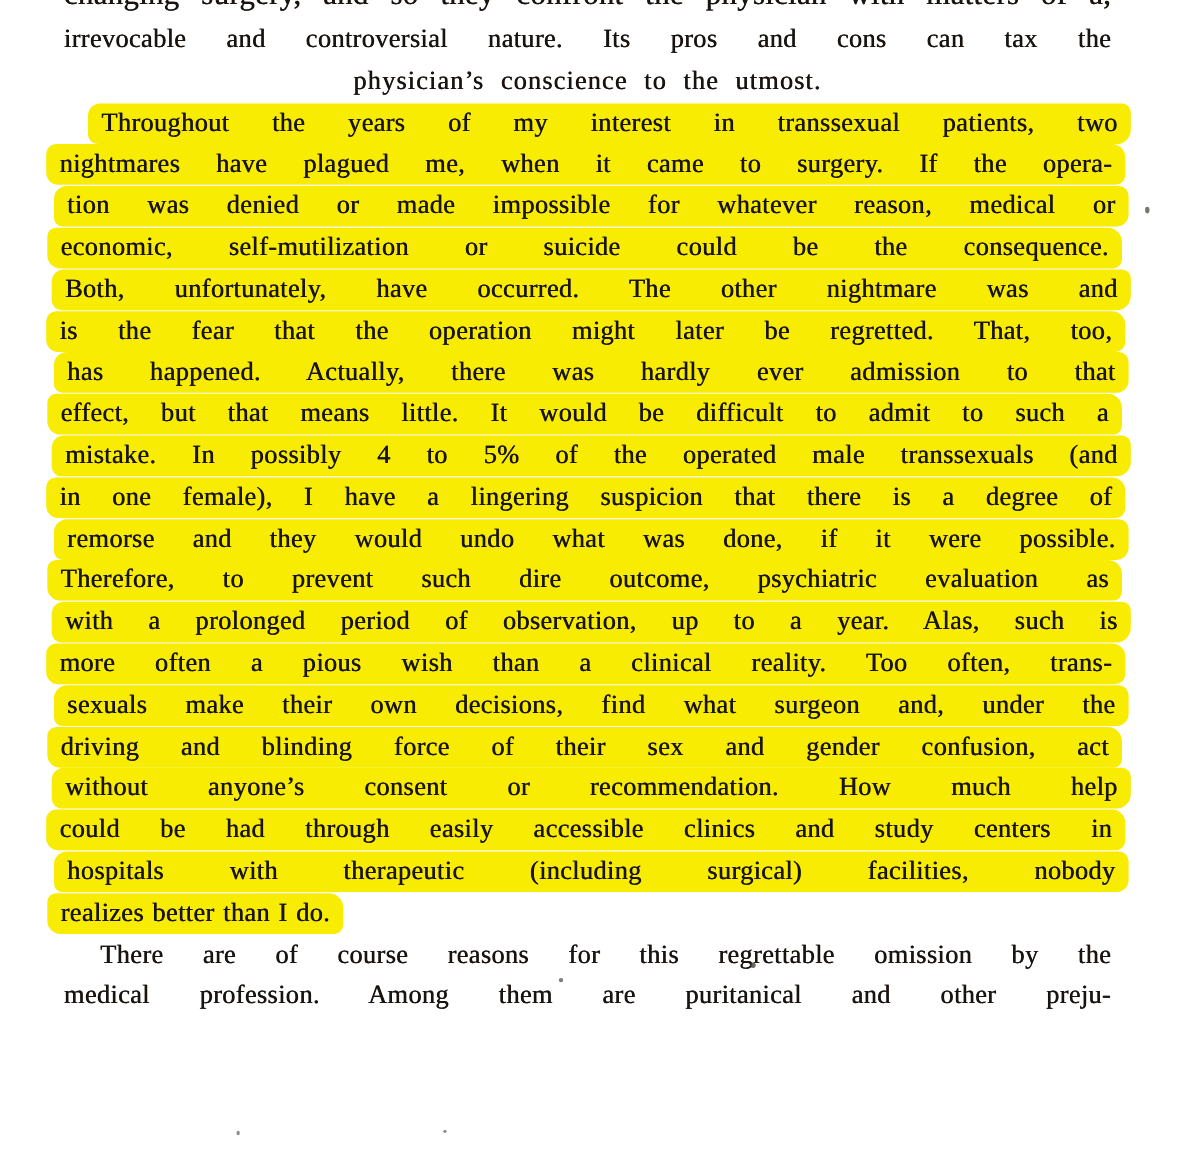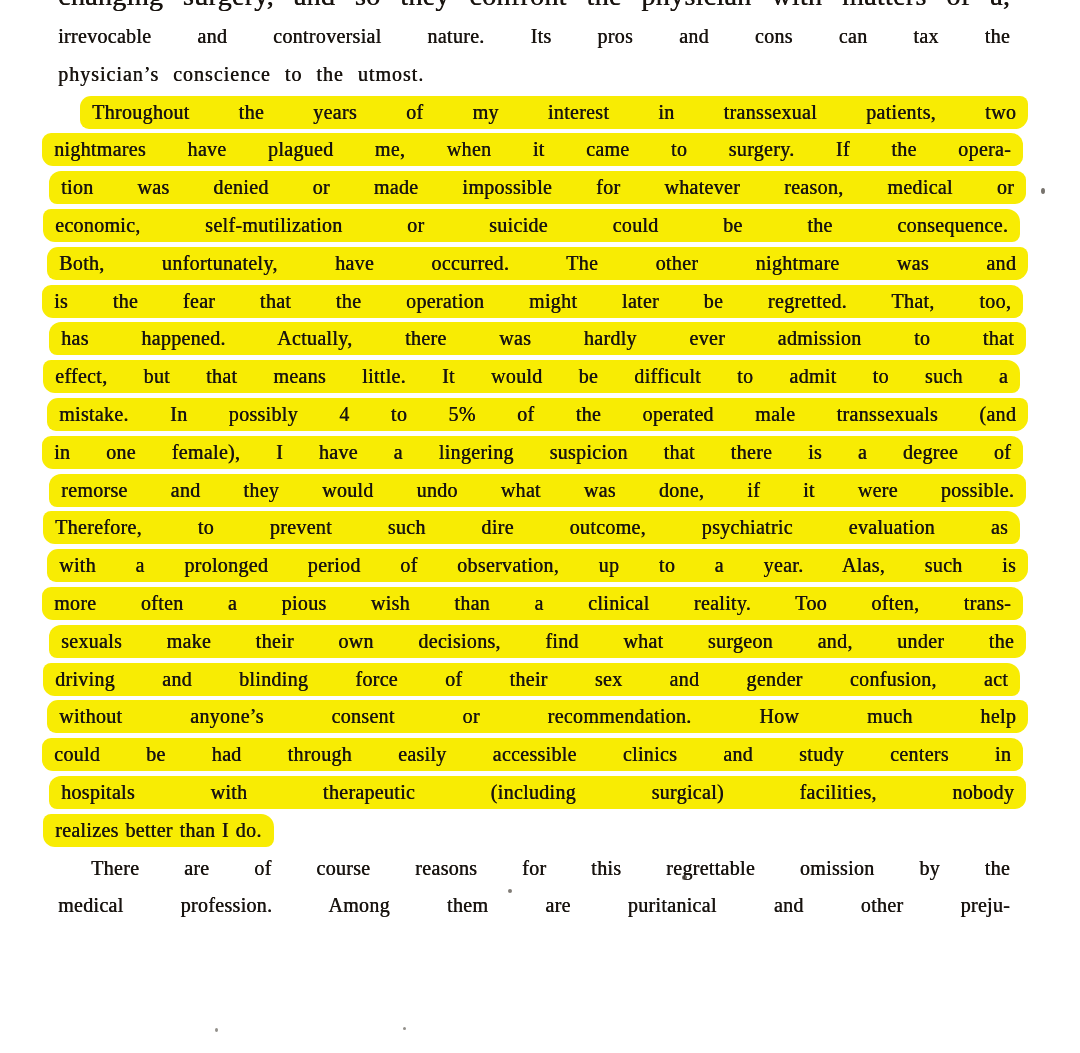--- a/index.html
+++ b/index.html
@@ -35,33 +35,33 @@
     text-align:justify;
     text-align-last:justify;
     letter-spacing:.3px;
     text-shadow:.45px 0 0 currentColor;
     white-space:nowrap;
   }
   .text-block{margin-top:1px;}
   .line{
     height:37.8px;
     line-height:37.8px;
-    font-size:20px;
+    font-size:24px;
     letter-spacing:.3px;
     word-spacing:1.5px;
     text-shadow:.45px 0 0 currentColor;
     white-space:nowrap;
   }
   .line.just{
     text-align:justify;
     text-align-last:justify;
     white-space:normal;
   }
   .line.indent{text-indent:33px;}
-  .line.wide{word-spacing:8px;letter-spacing:1px;}
+  .line.wide{word-spacing:8px;letter-spacing:1px;text-align:center;}
   
   .hl{
     background:var(--hl);
     padding:5px 12px 6px 12px;
     margin:0 -12px;
     border-radius:10px;
     box-decoration-break:clone;
     text-align:center;
     -webkit-box-decoration-break:clone;
   }

